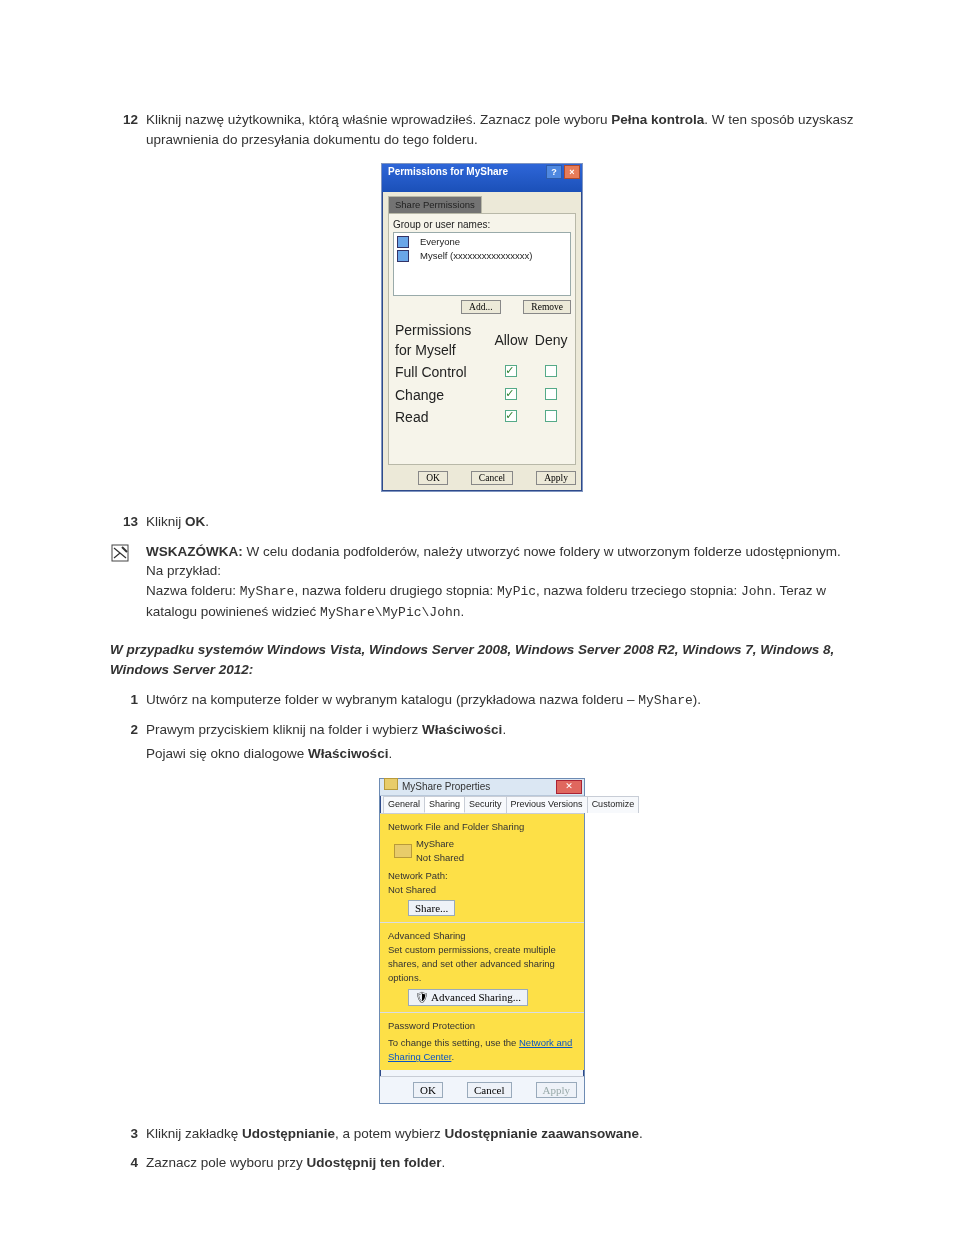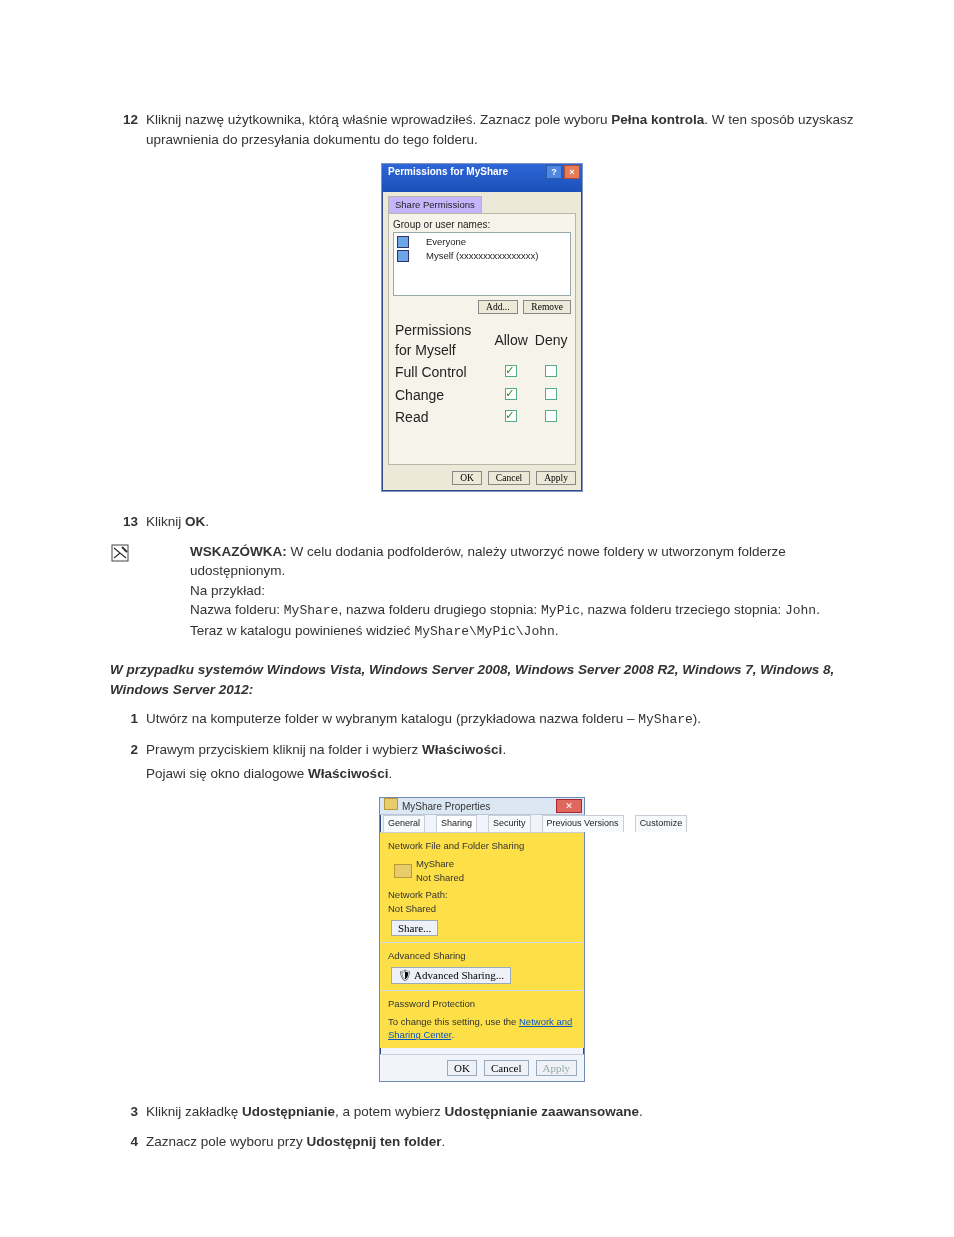--- a/index.html
+++ b/index.html
@@ -22,21 +22,21 @@
   .step-num {
     font-weight: 700;
     width: 28px;
     flex-shrink: 0;
     text-align: right;
     padding-right: 8px;
   }
   .step-body { flex: 1; }
   b { font-weight: 700; }
   .mono { font-family: "Courier New", monospace; font-size: 13px; }
-  .note-row { display: flex; margin: 8px 0 18px 0; gap: 44px; }
+  .note-row { display: flex; margin: 8px 0 18px 0; }
   .note-icon {
     width: 24px; flex-shrink: 0; padding-top: 1px;
   }
   .note-body { margin-left: 12px; }
   .heading {
     font-style: italic;
     font-weight: 700;
     margin: 18px 0 10px 0;
   }
 
@@ -63,38 +63,38 @@
   .tbtn {
     width: 14px; height: 12px; background: #e77c59;
     border: 1px solid #b04a2a; font-size: 9px; line-height: 10px;
     display: flex; align-items: center; justify-content: center;
     color: #fff;
   }
   .tbtn.help { background:#4f88e0; border-color:#2e5ba8; }
   .dlg-body { padding: 4px 6px 6px 6px; }
   .tab {
     display: inline-block; border: 1px solid #b8b8a8; border-bottom: none;
-    background: #c4b5fd; padding: 1px 6px; margin-bottom: -1px;
+    background: #737373; padding: 1px 6px; margin-bottom: -1px;
     font-size: 9.5px;
   }
   .panel {
     border: 1px solid #b8b8a8; background: #f6f4ea; padding: 4px;
   }
   .listbox {
     background: #fff; border: 1px solid #9aa; height: 58px;
     padding: 2px; font-size: 9.5px;
   }
-  .listrow { display:flex; align-items:center; gap:17px; padding: 0 1px; }
+  .listrow { display:flex; align-items:center; gap:11px; padding: 0 1px; }
   .usericon {
     width:10px;height:10px;background:#6aa6e8;border:1px solid #336;
   }
   .dlg .btnrow { text-align: right; margin-top: 4px; }
   .dlg button.w {
     background:#ece9d8;border:1px solid #888;font-size:9.5px;
-    padding:1px 7px;margin-left:3px;font-family:Tahoma;
+    padding:1px 7px;margin-left:20px;font-family:Tahoma;
   }
   .permtable {
     width:100%; border-collapse: collapse; margin-top:4px; font-size:14px;
   }
   .permtable td,.permtable th { padding:1px 2px; text-align:center; }
   .permtable th { font-weight: normal; }
   .permtable td:first-child,.permtable th:first-child { text-align:left; width:55%; }
   .cbx {
     display:inline-block;width:10px;height:10px;border:1px solid #5a8;
     background:#fff;position:relative;
@@ -111,21 +111,21 @@
   .dlg2 { width: 204px; background:#f1f5fb; border:1px solid #6d8bb3; }
   .dlg2 .titlebar2 {
     height:16px;background:#dbe7f3;border-bottom:1px solid #b8c8da;
     display:flex;align-items:center;justify-content:space-between;
     padding:0 2px 0 4px;font-size:10px;color:#333;
   }
   .closebtn {
     width:24px;height:12px;background:#e0675e;border:1px solid #a23;
     color:#fff;font-size:9px;display:flex;align-items:center;justify-content:center;
   }
-  .dlg2 .tabs { display:flex;gap:12px;border-bottom:1px solid #c8cdd6;font-size:9px;padding-left:3px;}
+  .dlg2 .tabs { display:flex;gap:0;border-bottom:1px solid #c8cdd6;font-size:9px;padding-left:3px;}
   .dlg2 .tabs .t {
     border:1px solid #c8cdd6;border-bottom:none;padding:1px 4px;background:#f7f9fc;margin-right:-1px;
     white-space:nowrap;
   }
   .dlg2 .tabs .t.active { background:#fff; border-bottom:1px solid #fff; position:relative; z-index:1; }
   .dlg2 .body { padding:6px 8px; background:#fde047; font-size:9.5px; color:#333; }
   .dlg2 .foldericon {
     width:12px;height:10px;background:#e8cc6a;border:1px solid #b89a3a;display:inline-block;margin-right:4px;
   }
   .dlg2 button.w {
@@ -277,20 +277,21 @@
         <div>
           <div>MyShare</div>
           <div>Not Shared</div>
         </div>
       </div>
       <div>Network Path:</div>
       <div>Not Shared</div>
       <div style="margin-top:4px;"><button class="w">Share...</button></div>
       <div class="divline"></div>
       <div>Advanced Sharing</div>
+      <div>Set custom permissions, create multiple shares, and set other advanced sharing options.</div>
       <div style="margin-top:4px;"><button class="w">🛡 <span>Advanced Sharing...</span></button></div>
       <div class="divline"></div>
       <div>Password Protection</div>
       <div style="margin-top:4px;">
         <span>To change this setting, use the </span><span class="link">Network and Sharing Center</span><span>.</span>
       </div>
     </div>
     <div class="bottom">
       <button class="w">OK</button>
       <button class="w">Cancel</button>

